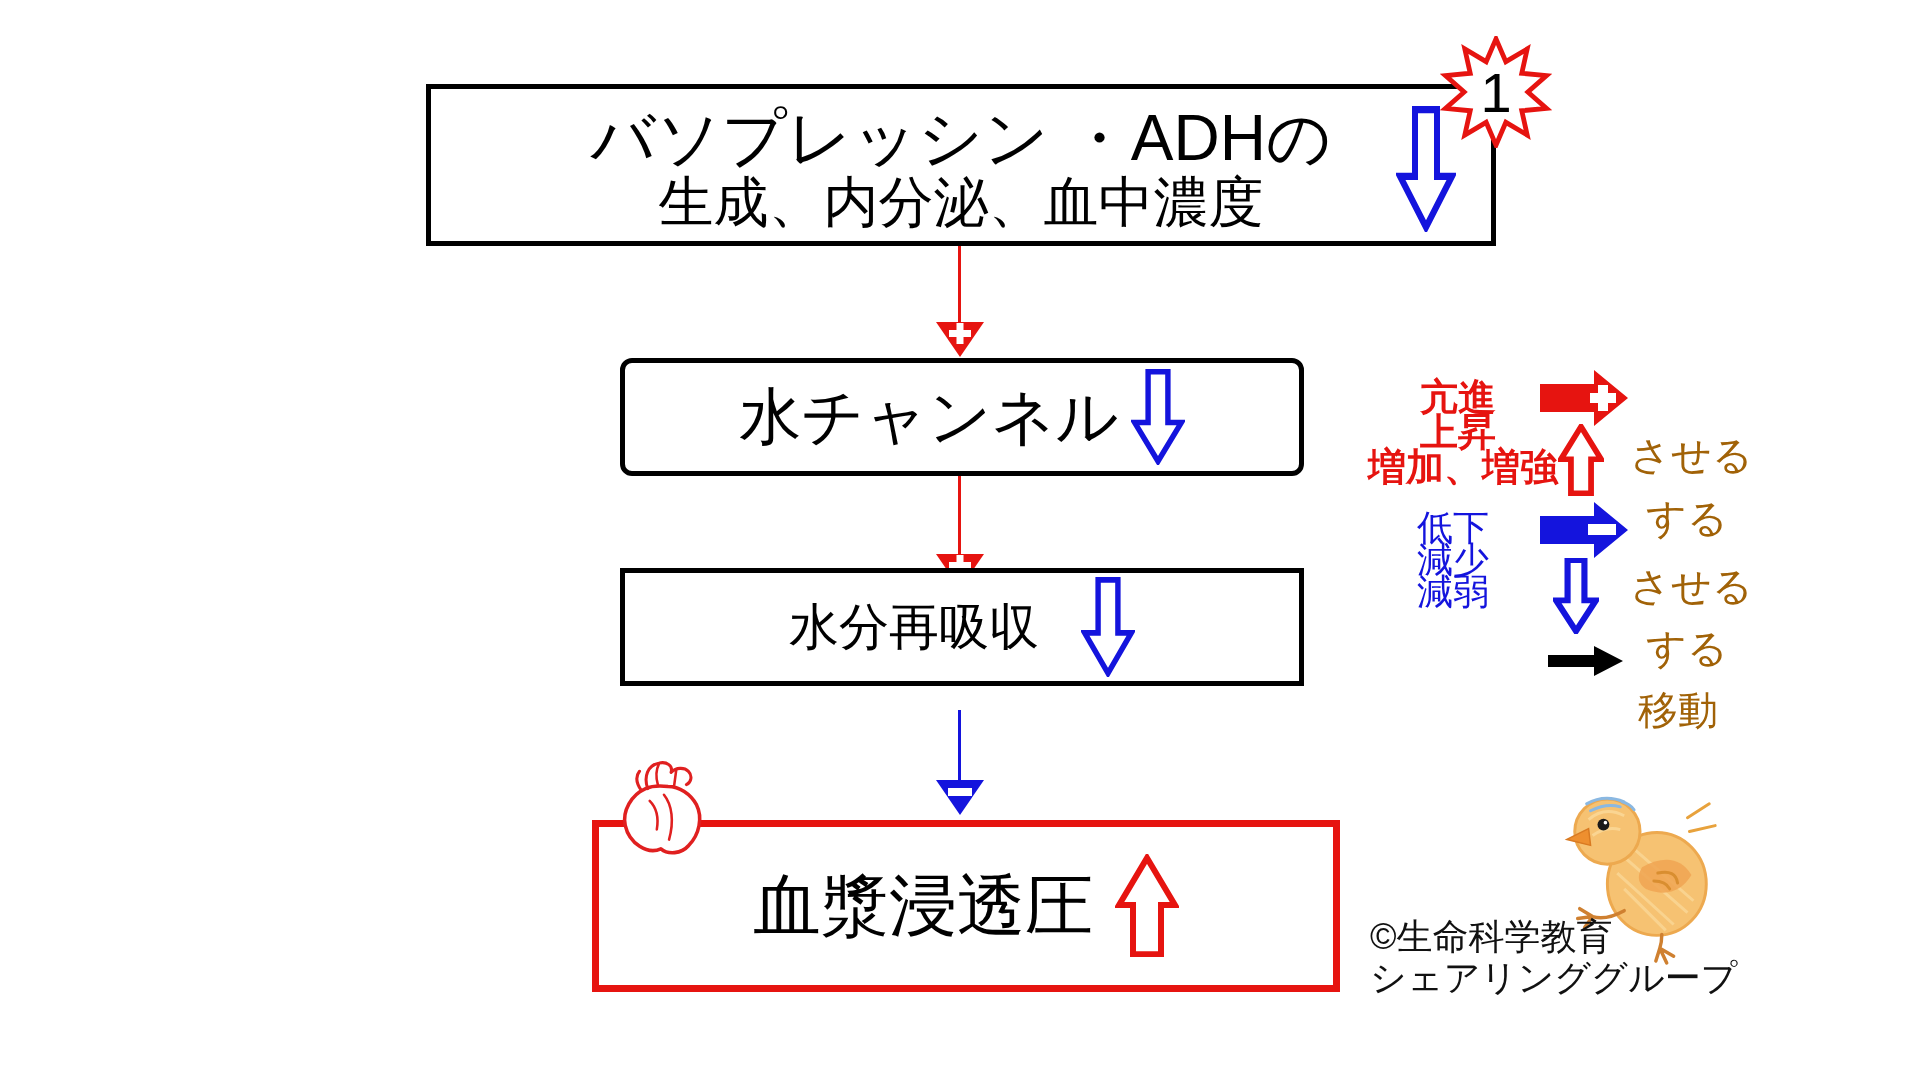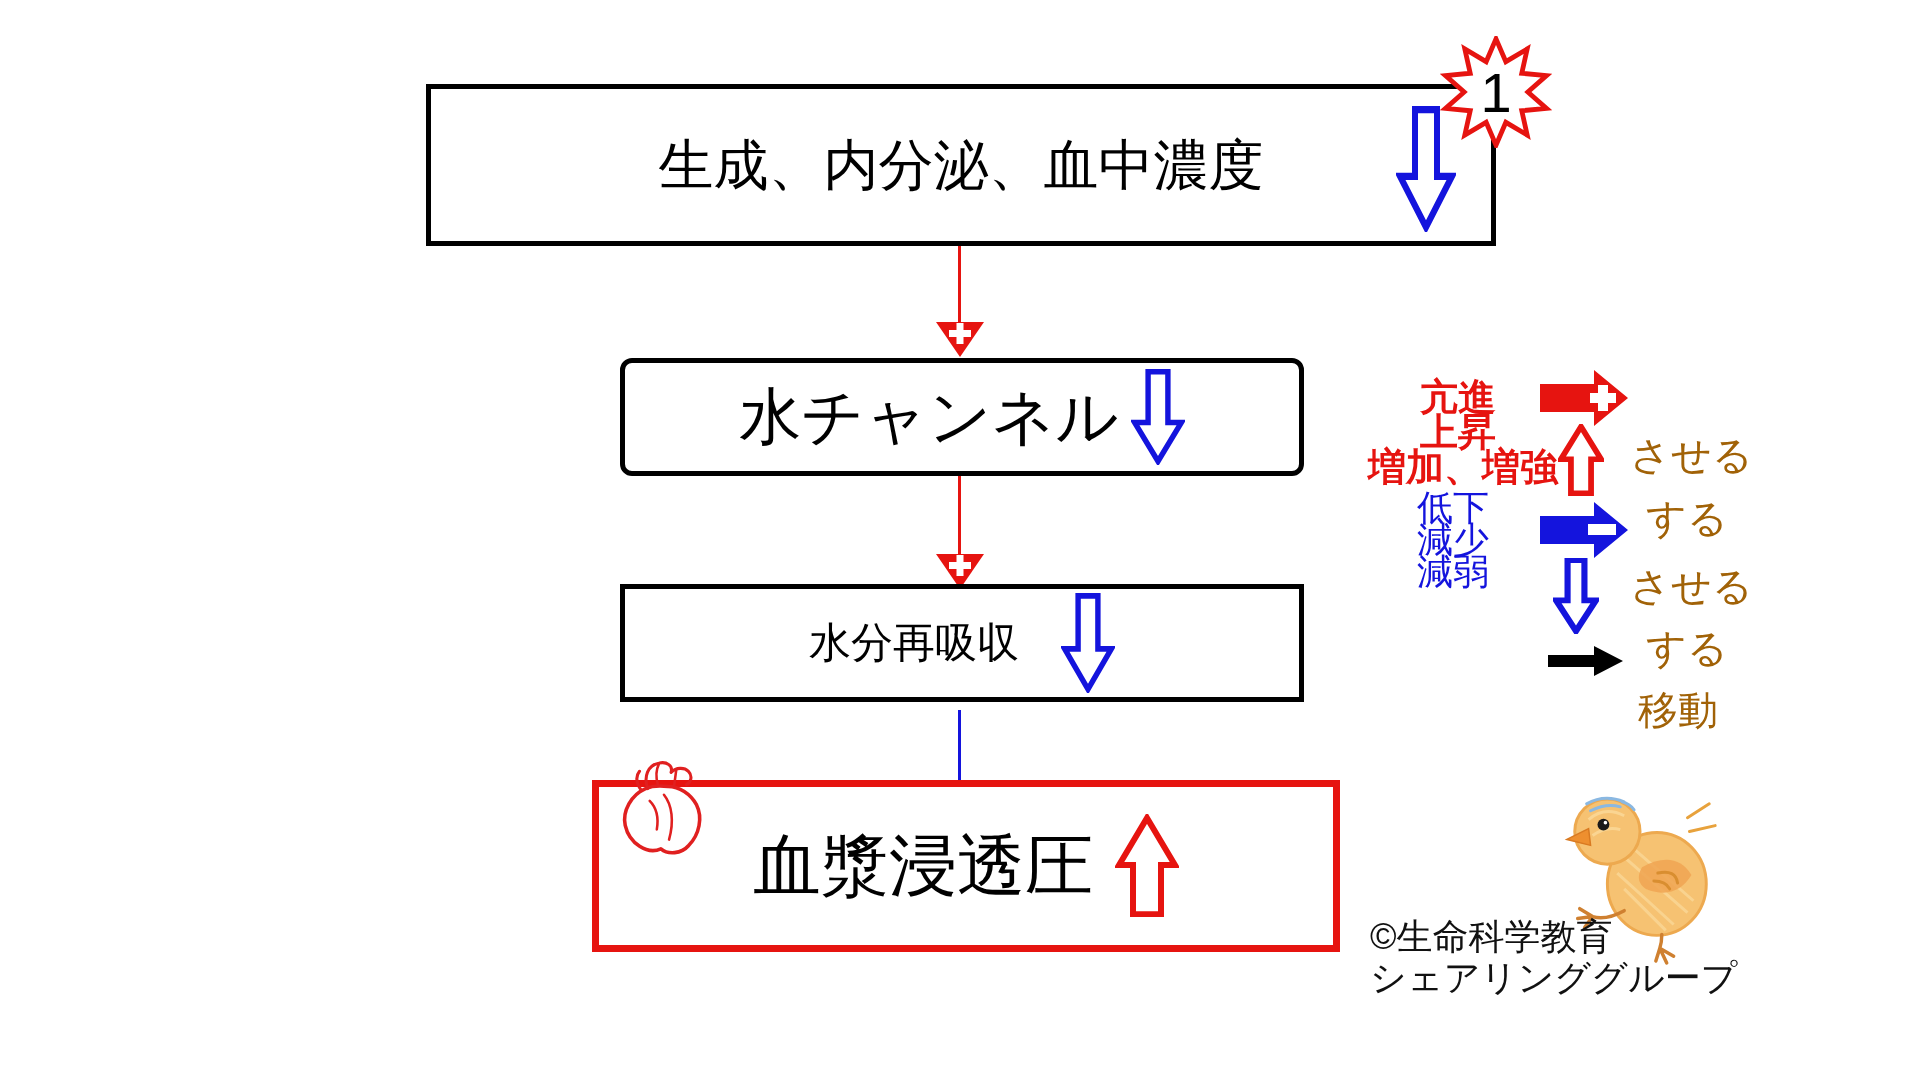--- a/index.html
+++ b/index.html
@@ -33,20 +33,21 @@
   .leg-black{position:absolute;font-size:40px;line-height:44px;color:#a16207;white-space:nowrap;margin-top:48px;}
   
   .credit{position:absolute;left:1370px;top:916px;width:380px;text-align:left;
           font-size:36px;line-height:41px;color:#111;}
   svg{display:block;}
 </style>
 </head>
 <body>
 
 <div class="box box1" style="left:426px;top:84px;width:1070px;height:162px;">
+  <div class="box-title t1">バソプレッシン ・ADHの</div>
   <div class="box-title t2">生成、内分泌、血中濃度</div>
 </div>
 
 <div class="abs" style="left:1396px;top:106px;width:60px;height:126px;z-index:3;">
   <svg width="60" height="126" viewBox="0 0 60 104" preserveAspectRatio="none">
     <polygon points="19,3 41,3 41,58 56,58 30,100 4,58 19,58" fill="#ffffff" stroke="#1414dd" stroke-width="6"></polygon>
   </svg>
 </div>
 
 <div class="abs" style="left:1440px;top:36px;width:112px;height:112px;z-index:5;">
@@ -76,38 +77,38 @@
 
 <div class="vline red" style="left:958px;top:476px;height:80px;"></div>
 <div class="abs" style="left:935px;top:554px;">
   <svg width="50" height="36" viewBox="0 0 50 36">
     <polygon points="1,0 49,0 25,35" fill="#e61410"></polygon>
     <rect x="14" y="8" width="22" height="7" fill="#ffffff"></rect>
     <rect x="21.5" y="1" width="7" height="21" fill="#ffffff"></rect>
   </svg>
 </div>
 
-<div class="box" style="left:620px;top:584px;width:684px;height:118px;font-size:42px;">
+<div class="box" style="left:620px;top:568px;width:684px;height:118px;font-size:50px;">
   <span class="box-title">水分再吸収</span>
   <span style="margin-left:42px;">
     <svg width="54" height="100" viewBox="0 0 60 104" preserveAspectRatio="none">
       <polygon points="19,3 41,3 41,58 56,58 30,100 4,58 19,58" fill="#ffffff" stroke="#1414dd" stroke-width="6"></polygon>
     </svg>
   </span>
 </div>
 
 <div class="vline blue" style="left:958px;top:710px;height:72px;"></div>
 <div class="abs" style="left:935px;top:780px;">
   <svg width="50" height="36" viewBox="0 0 50 36">
     <polygon points="1,0 49,0 25,35" fill="#1414dd"></polygon>
     <rect x="13" y="8" width="24" height="8" fill="#ffffff"></rect>
   </svg>
 </div>
 
-<div class="box" style="left:592px;top:780px;width:748px;height:172px;border:7px solid var(--red);font-size:68px;">
+<div class="box" style="left:592px;top:820px;width:748px;height:172px;border:7px solid var(--red);font-size:68px;">
   <span class="box-title">血漿浸透圧</span>
   <span style="margin-left:22px;">
     <svg width="64" height="104" viewBox="0 0 64 106" preserveAspectRatio="none">
       <polygon points="32,4 60,52 46,52 46,102 18,102 18,52 4,52" fill="#ffffff" stroke="#e61410" stroke-width="6"></polygon>
     </svg>
   </span>
 </div>
 
 <div class="abs" style="left:612px;top:756px;z-index:4;">
   <svg width="108" height="104" viewBox="0 0 100 102">
@@ -133,21 +134,21 @@
 </div>
 <div class="leg-black" style="left:1630px;top:385px;">させる</div>
 
 <div class="abs" style="left:1558px;top:424px;">
   <svg width="46" height="72" viewBox="0 0 64 106" preserveAspectRatio="none">
     <polygon points="32,4 60,52 46,52 46,102 18,102 18,52 4,52" fill="#ffffff" stroke="#e61410" stroke-width="8"></polygon>
   </svg>
 </div>
 <div class="leg-black" style="left:1646px;top:448px;">する</div>
 
-<div class="leg-label leg-blue" style="left:1417px;top:492px;">
+<div class="leg-label leg-blue" style="left:1417px;top:512px;">
   <div>低下</div>
   <div>減少</div>
   <div>減弱</div>
 </div>
 
 <div class="abs" style="left:1538px;top:500px;">
   <svg width="92" height="60" viewBox="0 0 92 60">
     <polygon points="2,16 56,16 56,2 90,30 56,58 56,44 2,44" fill="#1414dd"></polygon>
     <rect x="50" y="24" width="28" height="11" fill="#ffffff"></rect>
   </svg>

